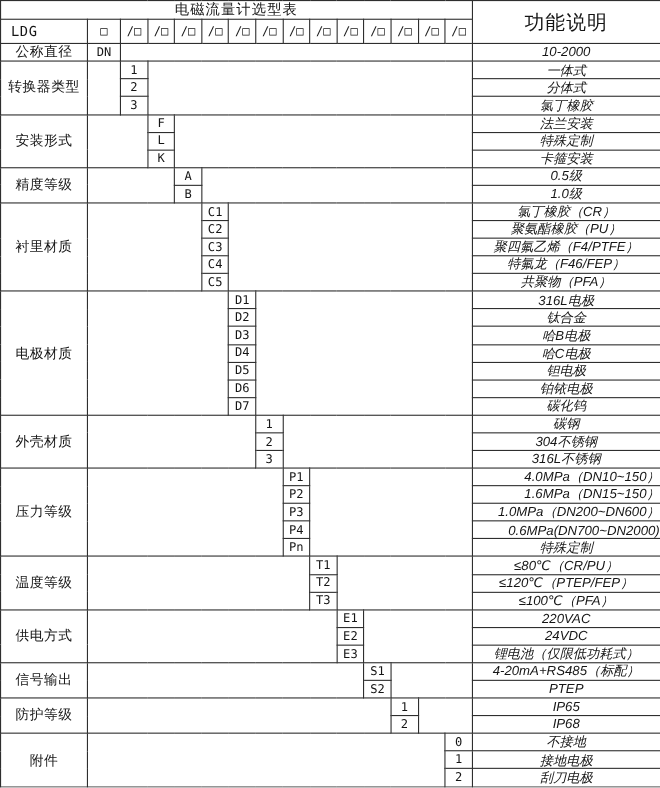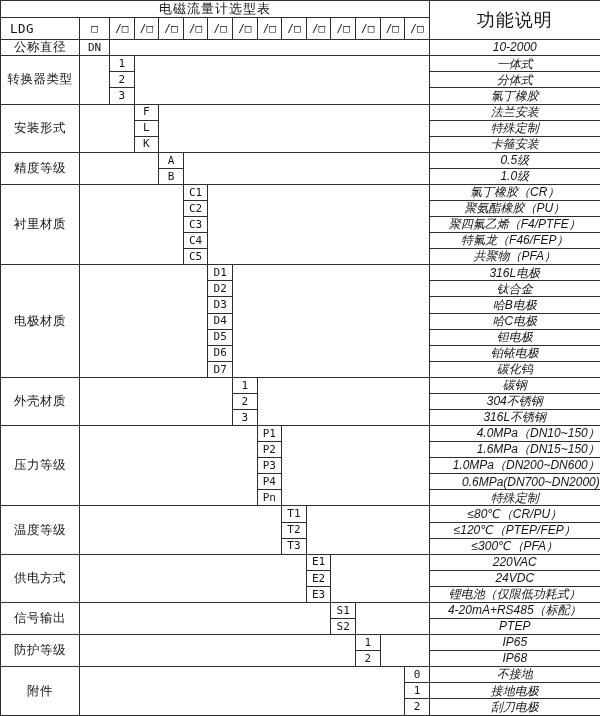--- a/index.html
+++ b/index.html
@@ -218,21 +218,21 @@
         <td class="code">T1</td>
         <td class="spacer" colspan="5" rowspan="3"></td>
         <td class="desc">≤80℃（CR/PU）</td>
       </tr>
       <tr class="r-data">
         <td class="code">T2</td>
         <td class="desc">≤120℃（PTEP/FEP）</td>
       </tr>
       <tr class="r-data">
         <td class="code">T3</td>
-        <td class="desc">≤300℃（PFA）</td>
+        <td class="desc">≤100℃（PFA）</td>
       </tr>
       <tr class="r-data">
         <td class="cat" rowspan="3">供电方式</td>
         <td class="spacer" colspan="9" rowspan="3"></td>
         <td class="code">E1</td>
         <td class="spacer" colspan="4" rowspan="3"></td>
         <td class="desc">220VAC</td>
       </tr>
       <tr class="r-data">
         <td class="code">E2</td>

